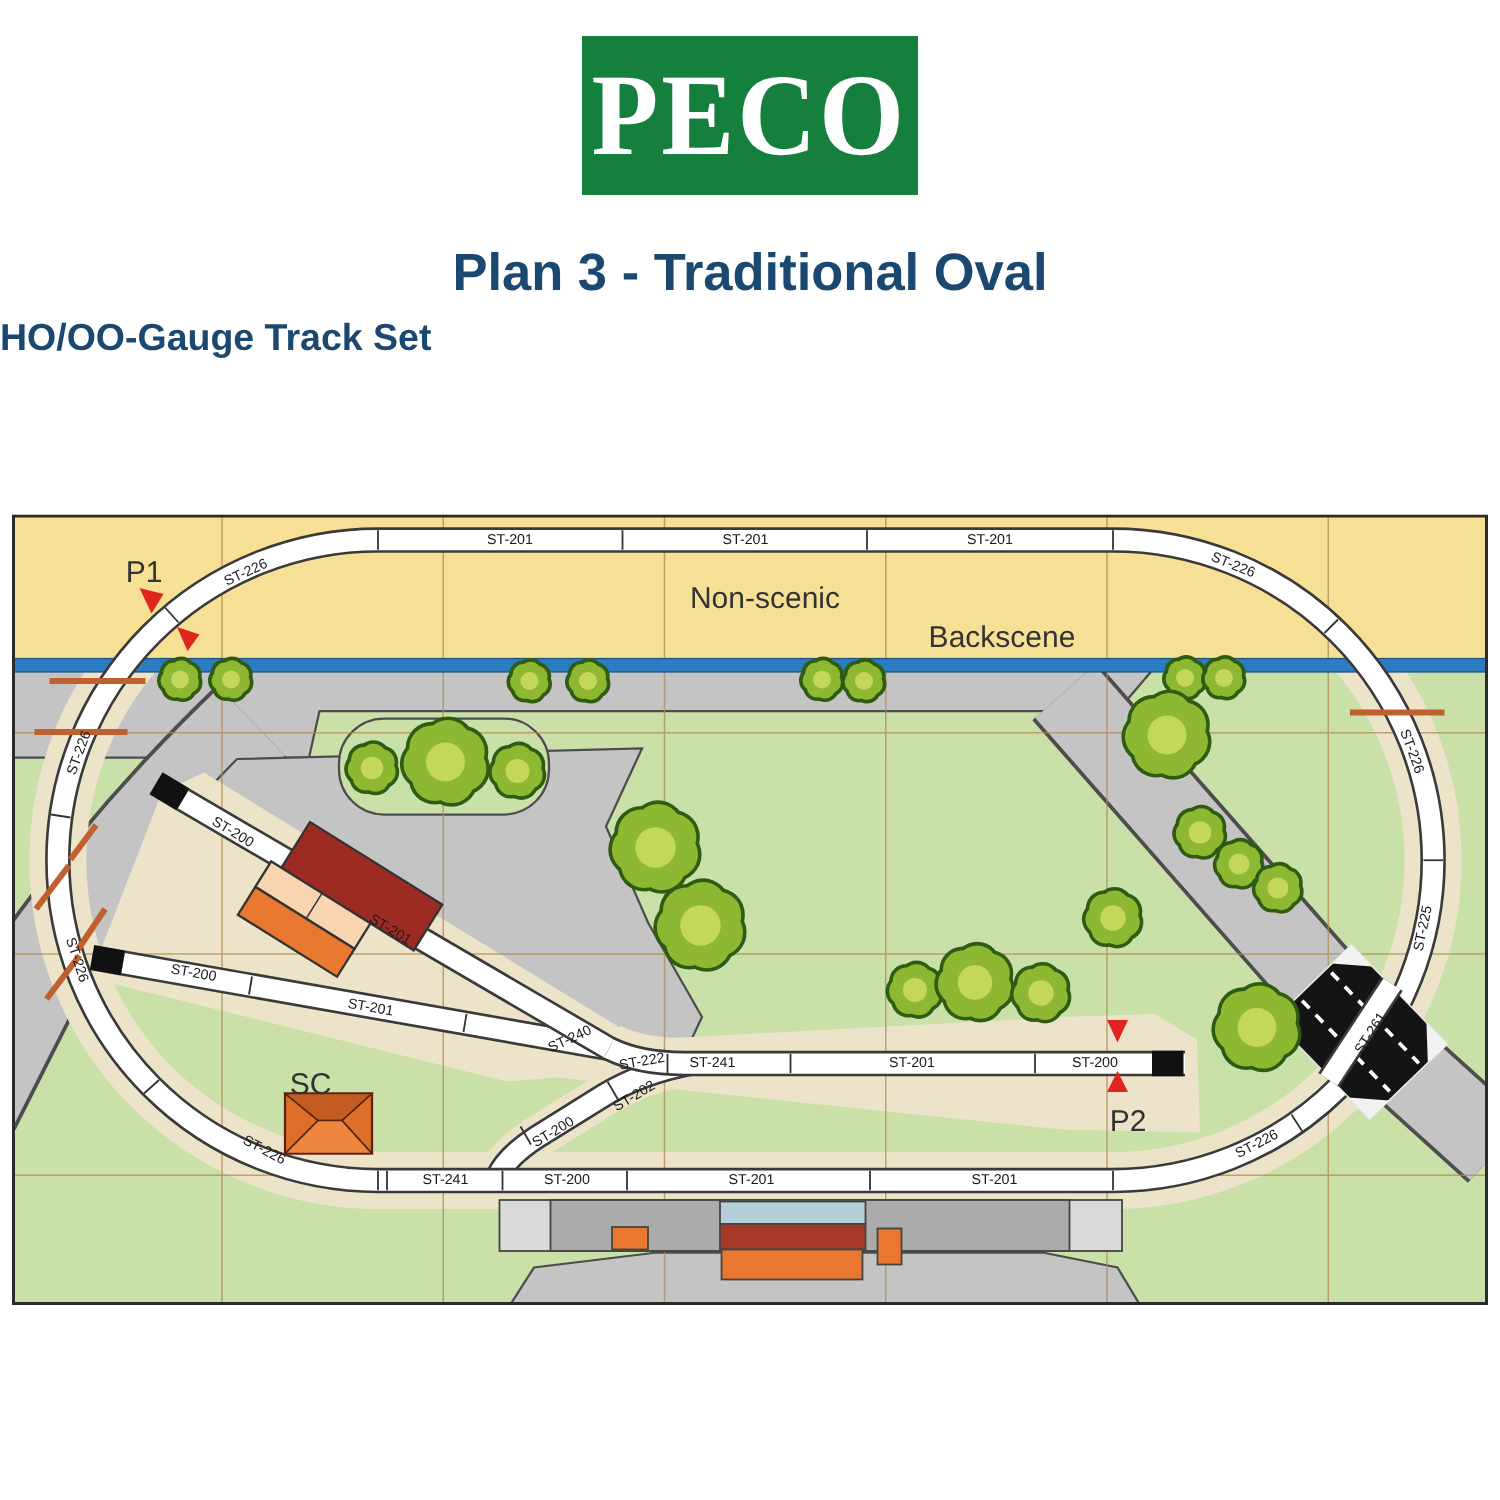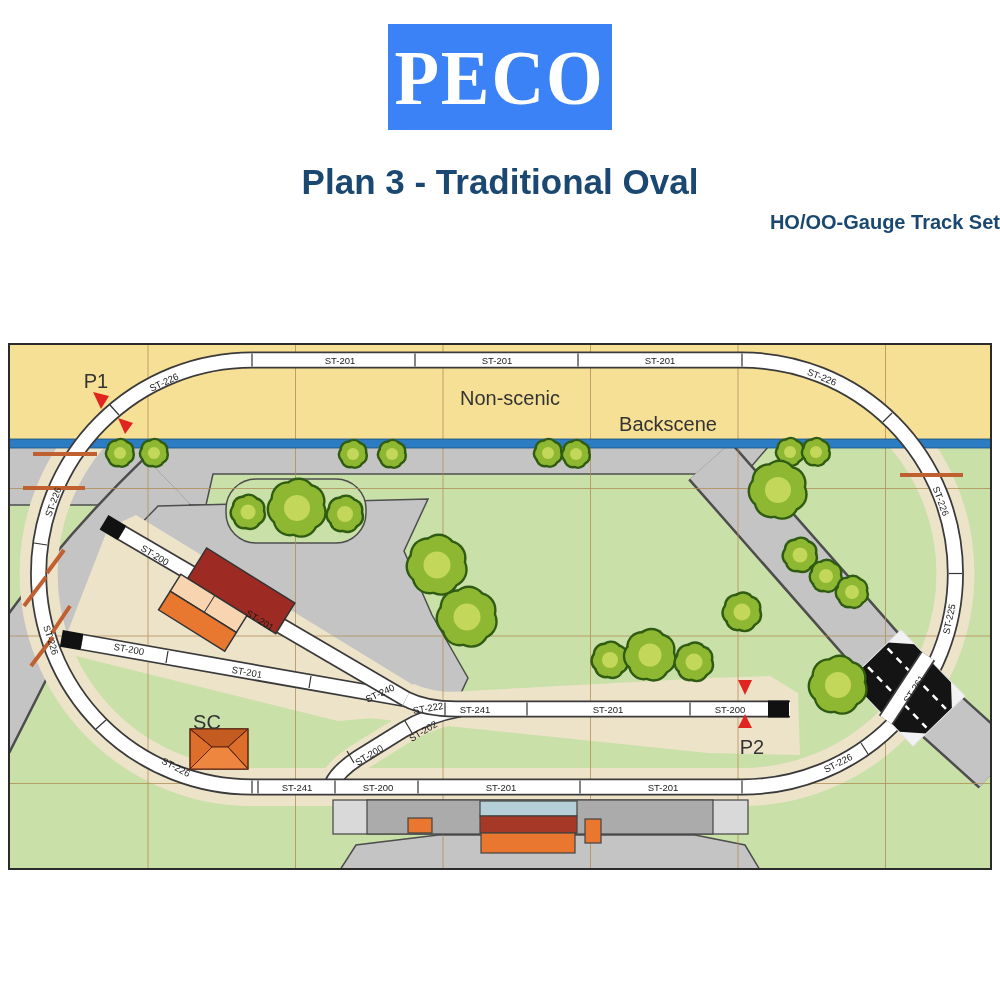--- a/index.html
+++ b/index.html
@@ -1,25 +1,25 @@
 <!DOCTYPE html>
 <html><head>
 <meta charset="utf-8">
 <style>
   html,body{margin:0;padding:0;background:#ffffff;width:1000px;height:1000px;
     font-family:"Liberation Sans", sans-serif;}
   #page{position:relative;width:1000px;height:1000px;overflow:hidden;background:#fff;}
   #logo{position:absolute;left:388px;top:24px;width:224px;height:106px;
-    background:#3b82f6;display:flex;align-items:center;justify-content:center;}
+    background:#15803d;display:flex;align-items:center;justify-content:center;}
   #logo span{color:#fff;font-family:"Liberation Serif", serif;font-weight:bold;
     font-size:76px;letter-spacing:2px;transform:scale(0.96,1.02);}
   #title{position:absolute;left:0;top:162px;width:1000px;text-align:center;
     color:#1B4870;font-weight:bold;font-size:35px;}
-  #subtitle{position:absolute;left:0;top:211px;width:1000px;text-align:right;
-    color:#1B4870;font-weight:bold;font-size:20px;}
+  #subtitle{position:absolute;left:0;top:211px;width:1000px;text-align:left;
+    color:#1B4870;font-weight:bold;font-size:25px;}
   #plan-wrap{position:absolute;left:8px;top:343px;width:984px;height:527px;}
   svg{display:block;}
   text.track-label{font-family:"Liberation Sans", sans-serif;font-size:9.5px;fill:#1a1a1a;
     text-anchor:middle;dominant-baseline:central;}
   text.area-label{font-family:"Liberation Sans", sans-serif;font-size:20px;fill:#333;
     text-anchor:middle;}
 </style>
 </head>
 <body>
 

